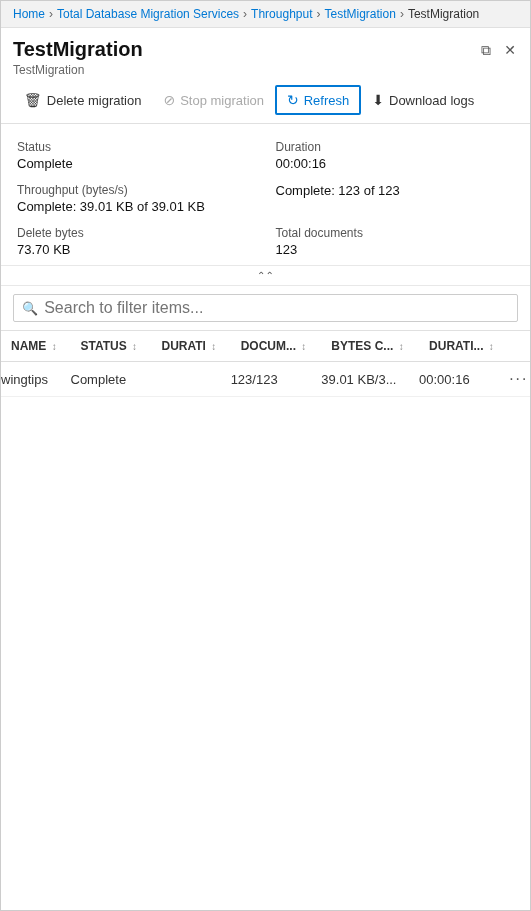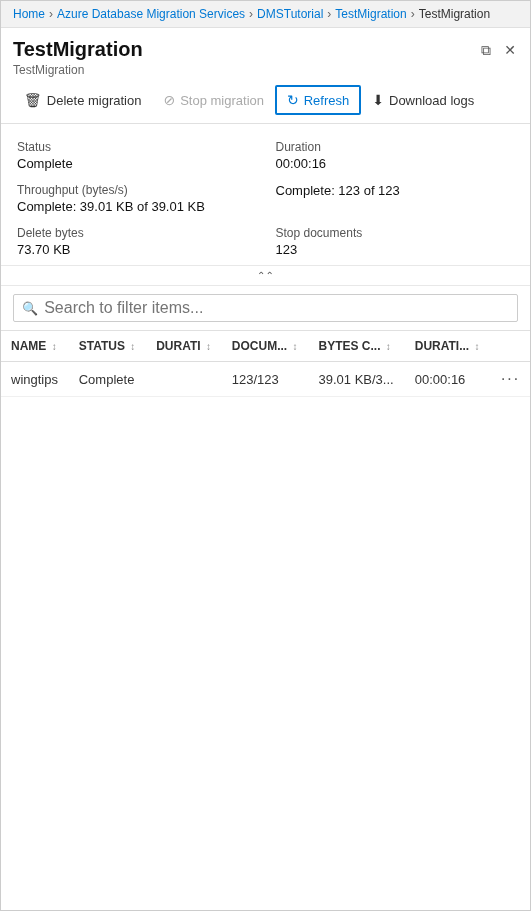--- a/index.html
+++ b/index.html
@@ -179,41 +179,41 @@
       cursor: pointer;
       user-select: none;
       margin-top: 36px;
     }
     .data-table th .sort-icon {
       color: #888;
       font-size: 10px;
       margin-left: 2px;
     }
     .data-table td {
-      padding: 8px 10px;
+      padding: 8px 0;
       border-bottom: 1px solid #f0f0f0;
       font-size: 13px;
       color: #333;
     }
     .ellipsis-btn {
       cursor: pointer;
       color: #555;
       font-size: 16px;
       letter-spacing: 1px;
     }
   </style>
 </head>
 <body>
 
 <div class="breadcrumb">
   <span class="breadcrumb-item">Home</span>
   <span class="breadcrumb-sep">›</span>
-  <span class="breadcrumb-item">Azure Database Migration Services</span>
+  <span class="breadcrumb-item">Total Database Migration Services</span>
   <span class="breadcrumb-sep">›</span>
-  <span class="breadcrumb-item">DMSTutorial</span>
+  <span class="breadcrumb-item">Throughput</span>
   <span class="breadcrumb-sep">›</span>
   <span class="breadcrumb-item">TestMigration</span>
   <span class="breadcrumb-sep">›</span>
   <span class="breadcrumb-item">TestMigration</span>
 </div>
 
 <div class="page-header">
   <div class="page-title-block">
     <div class="page-title">TestMigration</div>
     <div class="page-subtitle">TestMigration</div>
@@ -257,21 +257,21 @@
     <div class="stat-value">Complete: 39.01 KB of 39.01 KB</div>
   </div>
   <div class="stat-group">
     <div class="stat-value">Complete: 123 of 123</div>
   </div>
   <div class="stat-group">
     <div class="stat-label">Delete bytes</div>
     <div class="stat-value">73.70 KB</div>
   </div>
   <div class="stat-group">
-    <div class="stat-label">Stop documents</div>
+    <div class="stat-label">Total documents</div>
     <div class="stat-value">123</div>
   </div>
 </div>
 
 <div class="collapse-row">
   <span class="collapse-btn" style="font-size:10px; color:#555;">⌃⌃</span>
 </div>
 
 <div class="search-bar">
   <div class="search-input-wrap">

